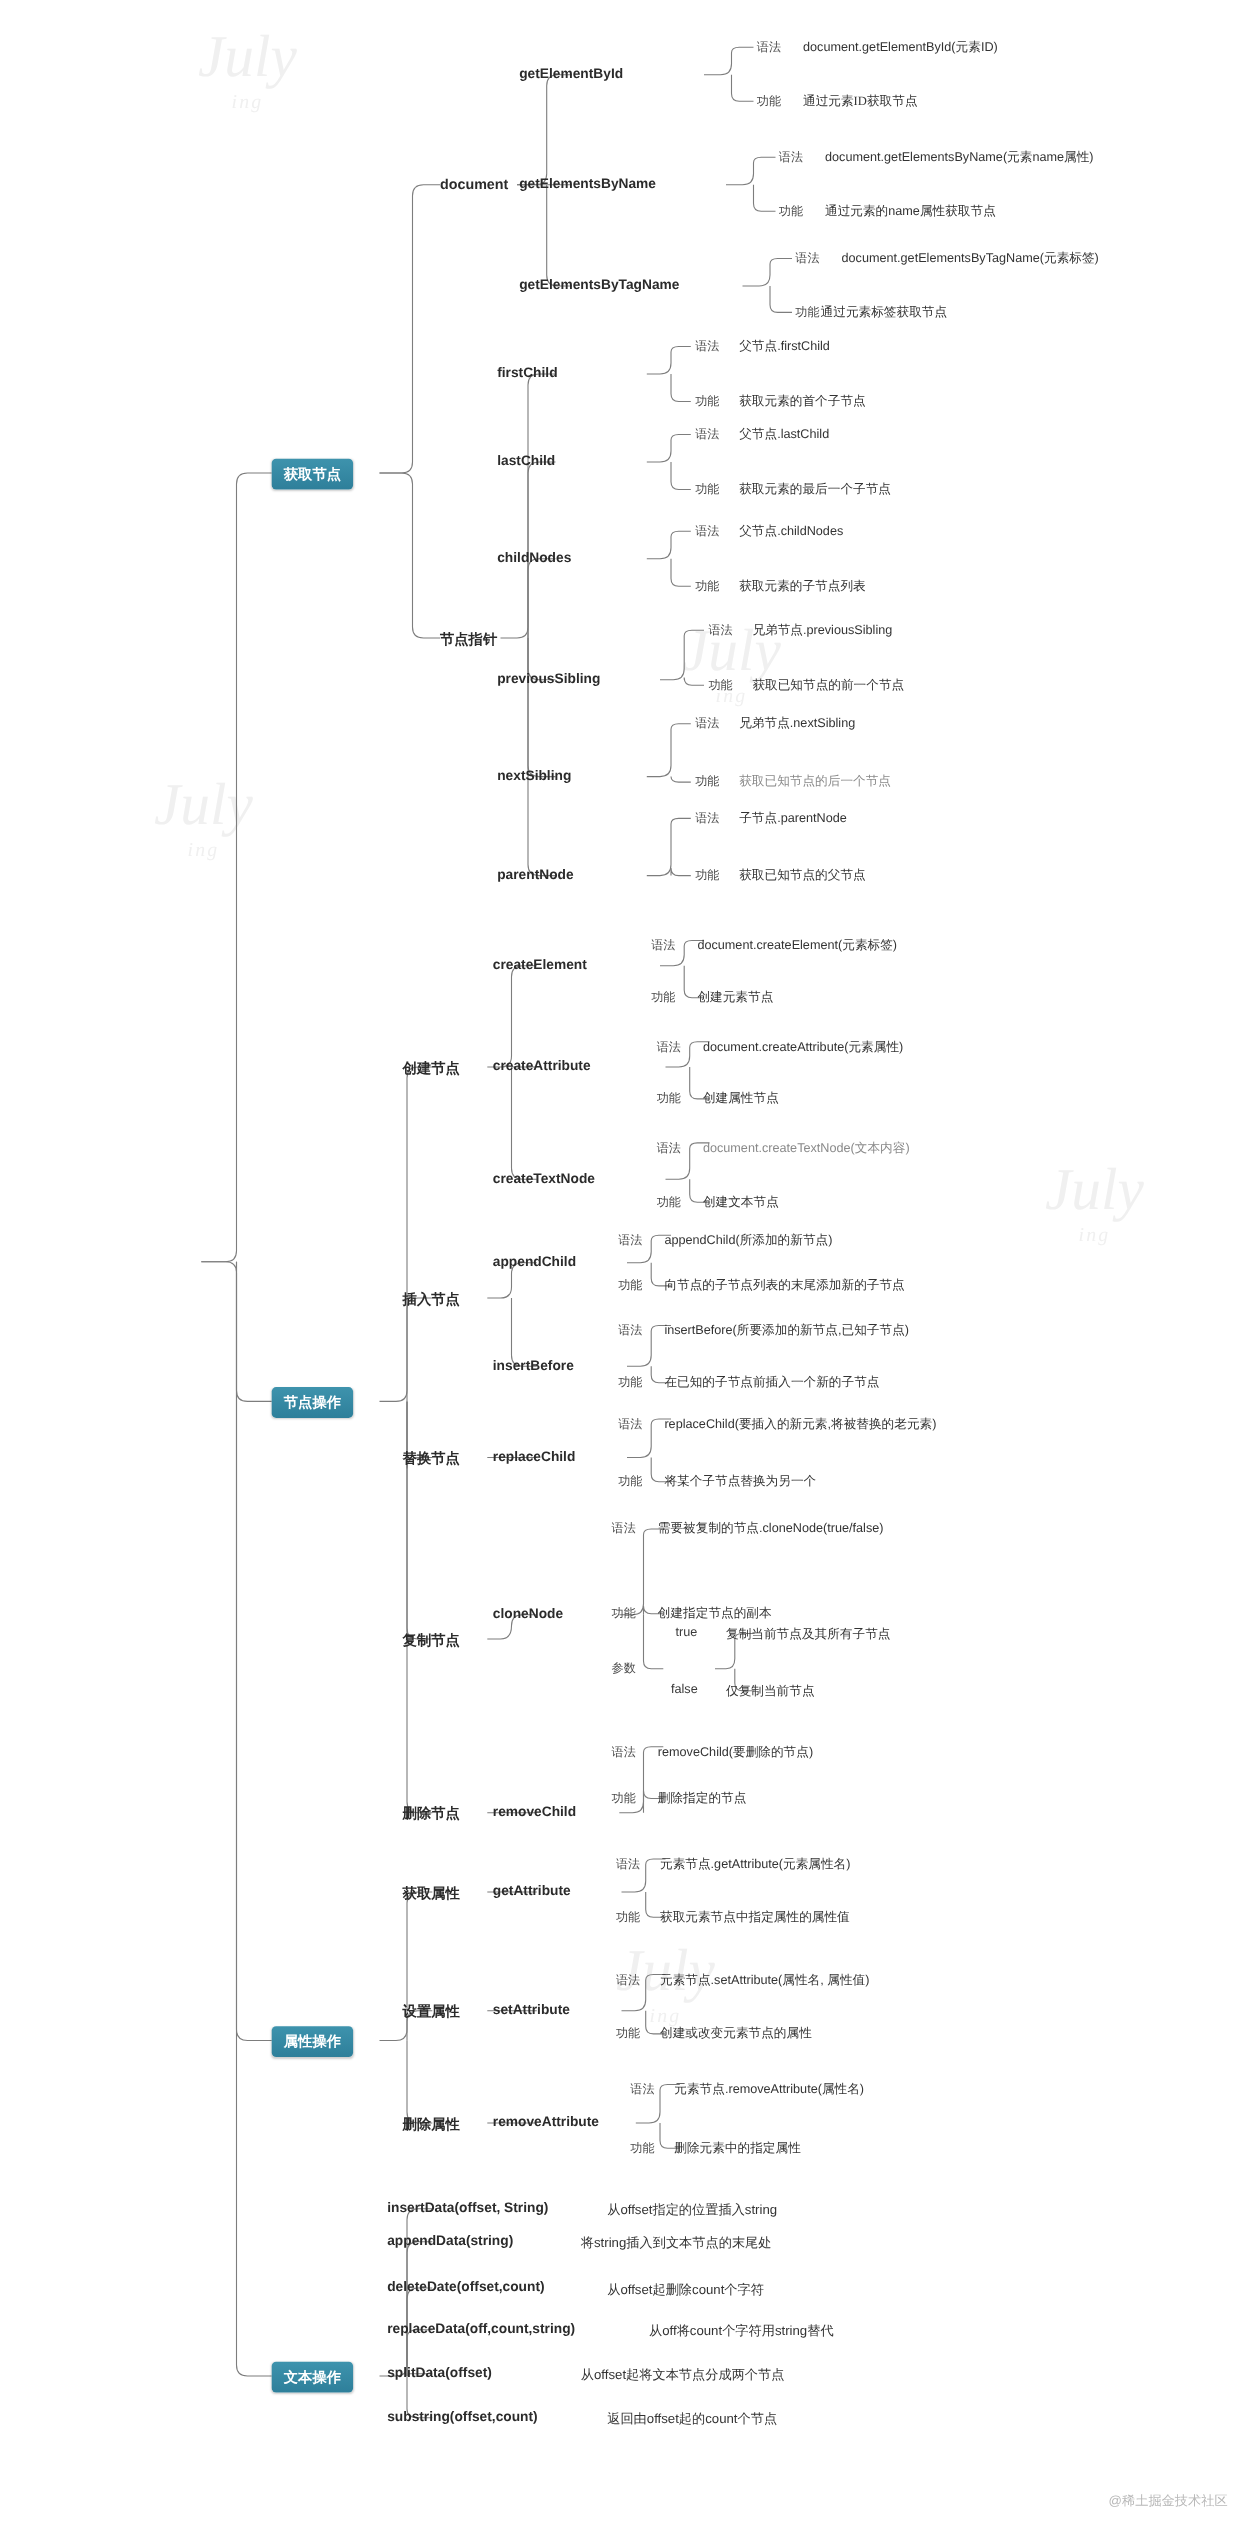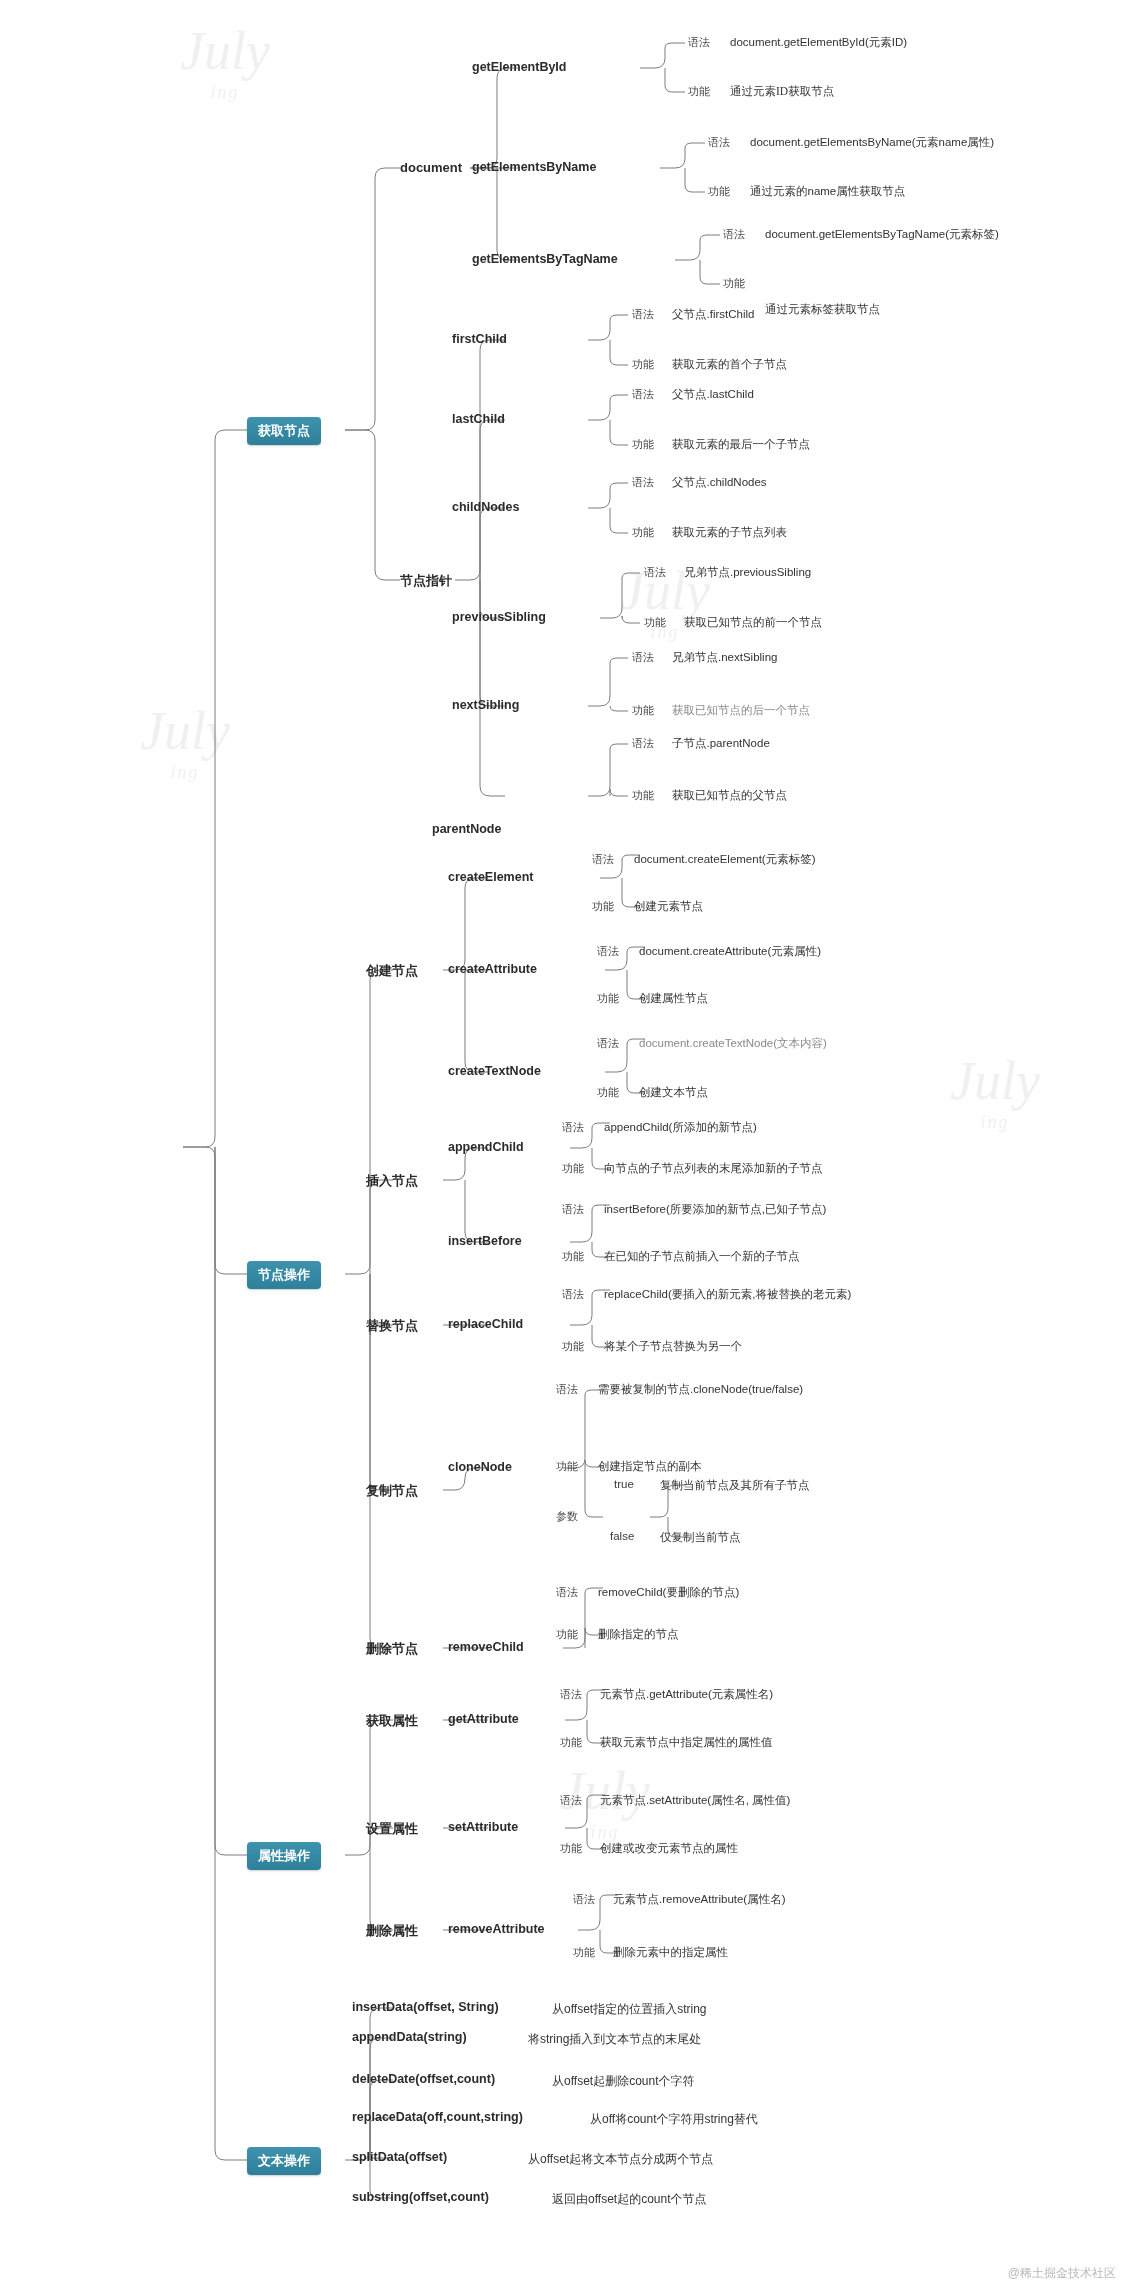--- a/index.html
+++ b/index.html
@@ -189,21 +189,21 @@
   <div class="lbl leaf" style="left:730px;top:84px;font-family:Liberation Serif, serif;">通过元素ID获取节点</div>
 
   <div class="lbl tag" style="left:708px;top:135px;">语法</div>
   <div class="lbl leaf" style="left:750px;top:135px;">document.getElementsByName(元素name属性)</div>
   <div class="lbl tag" style="left:708px;top:184px;">功能</div>
   <div class="lbl leaf" style="left:750px;top:184px;">通过元素的name属性获取节点</div>
 
   <div class="lbl tag" style="left:723px;top:227px;">语法</div>
   <div class="lbl leaf" style="left:765px;top:227px;">document.getElementsByTagName(元素标签)</div>
   <div class="lbl tag" style="left:723px;top:276px;">功能</div>
-  <div class="lbl leaf" style="left:765px;top:276px;margin-top:26px;">通过元素标签获取节点</div>
+  <div class="lbl leaf" style="left:746px;top:276px;">通过元素标签获取节点</div>
 
   <div class="lbl l3" style="left:452px;top:332px;">firstChild</div>
   <div class="lbl tag" style="left:632px;top:307px;">语法</div>
   <div class="lbl leaf" style="left:672px;top:307px;">父节点.firstChild</div>
   <div class="lbl tag" style="left:632px;top:357px;">功能</div>
   <div class="lbl leaf" style="left:672px;top:357px;">获取元素的首个子节点</div>
 
   <div class="lbl l3" style="left:452px;top:412px;">lastChild</div>
   <div class="lbl tag" style="left:632px;top:387px;">语法</div>
   <div class="lbl leaf" style="left:672px;top:387px;">父节点.lastChild</div>
@@ -221,21 +221,21 @@
   <div class="lbl leaf" style="left:684px;top:565px;">兄弟节点.previousSibling</div>
   <div class="lbl tag" style="left:644px;top:615px;">功能</div>
   <div class="lbl leaf" style="left:684px;top:615px;">获取已知节点的前一个节点</div>
 
   <div class="lbl l3" style="left:452px;top:698px;">nextSibling</div>
   <div class="lbl tag" style="left:632px;top:650px;">语法</div>
   <div class="lbl leaf" style="left:672px;top:650px;">兄弟节点.nextSibling</div>
   <div class="lbl tag" style="left:632px;top:703px;">功能</div>
   <div class="lbl leaf dim" style="left:672px;top:703px;">获取已知节点的后一个节点</div>
 
-  <div class="lbl l3" style="left:432px;top:788px;margin-top:34px;">parentNode</div>
+  <div class="lbl l3" style="left:452px;top:788px;">parentNode</div>
   <div class="lbl tag" style="left:632px;top:736px;">语法</div>
   <div class="lbl leaf" style="left:672px;top:736px;">子节点.parentNode</div>
   <div class="lbl tag" style="left:632px;top:788px;">功能</div>
   <div class="lbl leaf" style="left:672px;top:788px;">获取已知节点的父节点</div>
 
   <div class="lbl l2" style="left:366px;top:962px;">创建节点</div>
   <div class="lbl l2" style="left:366px;top:1172px;">插入节点</div>
   <div class="lbl l2" style="left:366px;top:1317px;">替换节点</div>
   <div class="lbl l2" style="left:366px;top:1482px;">复制节点</div>
   <div class="lbl l2" style="left:366px;top:1640px;">删除节点</div>

